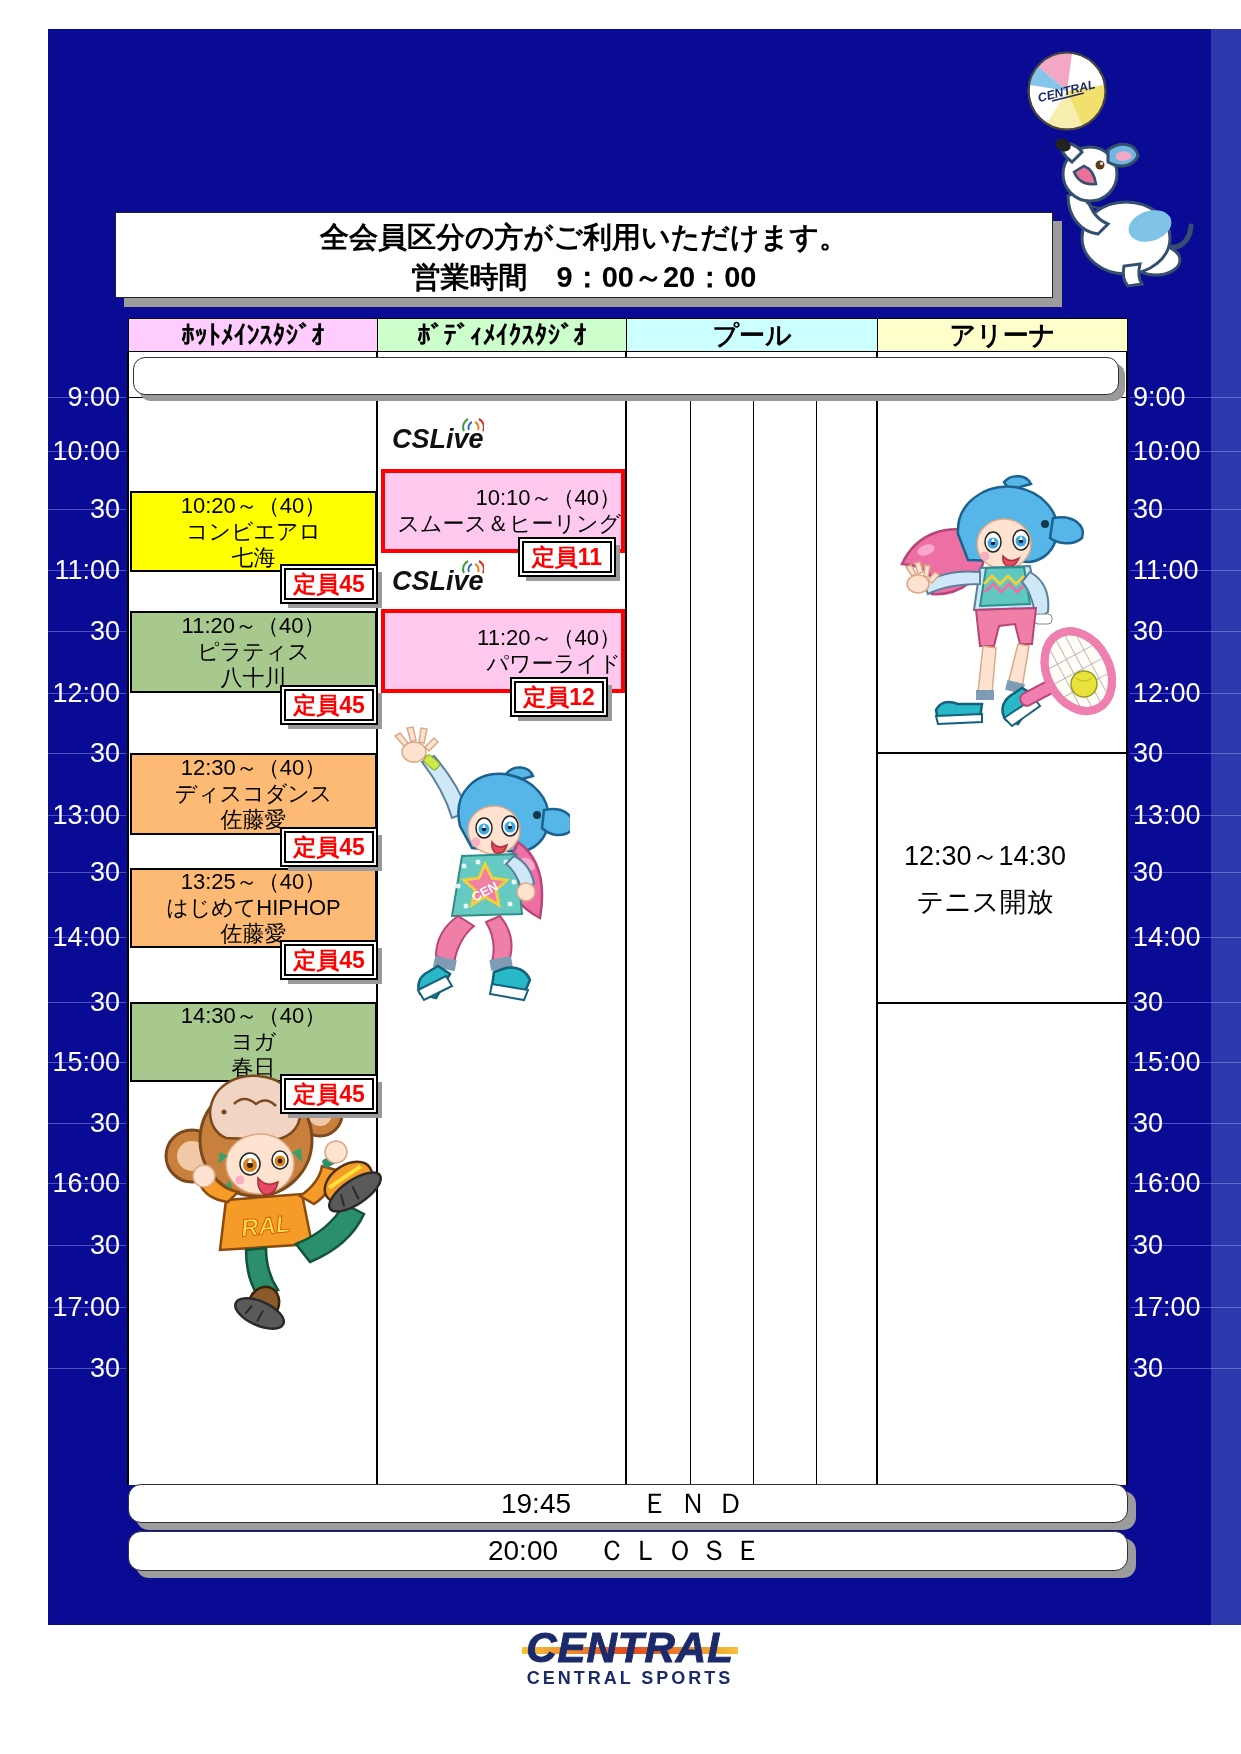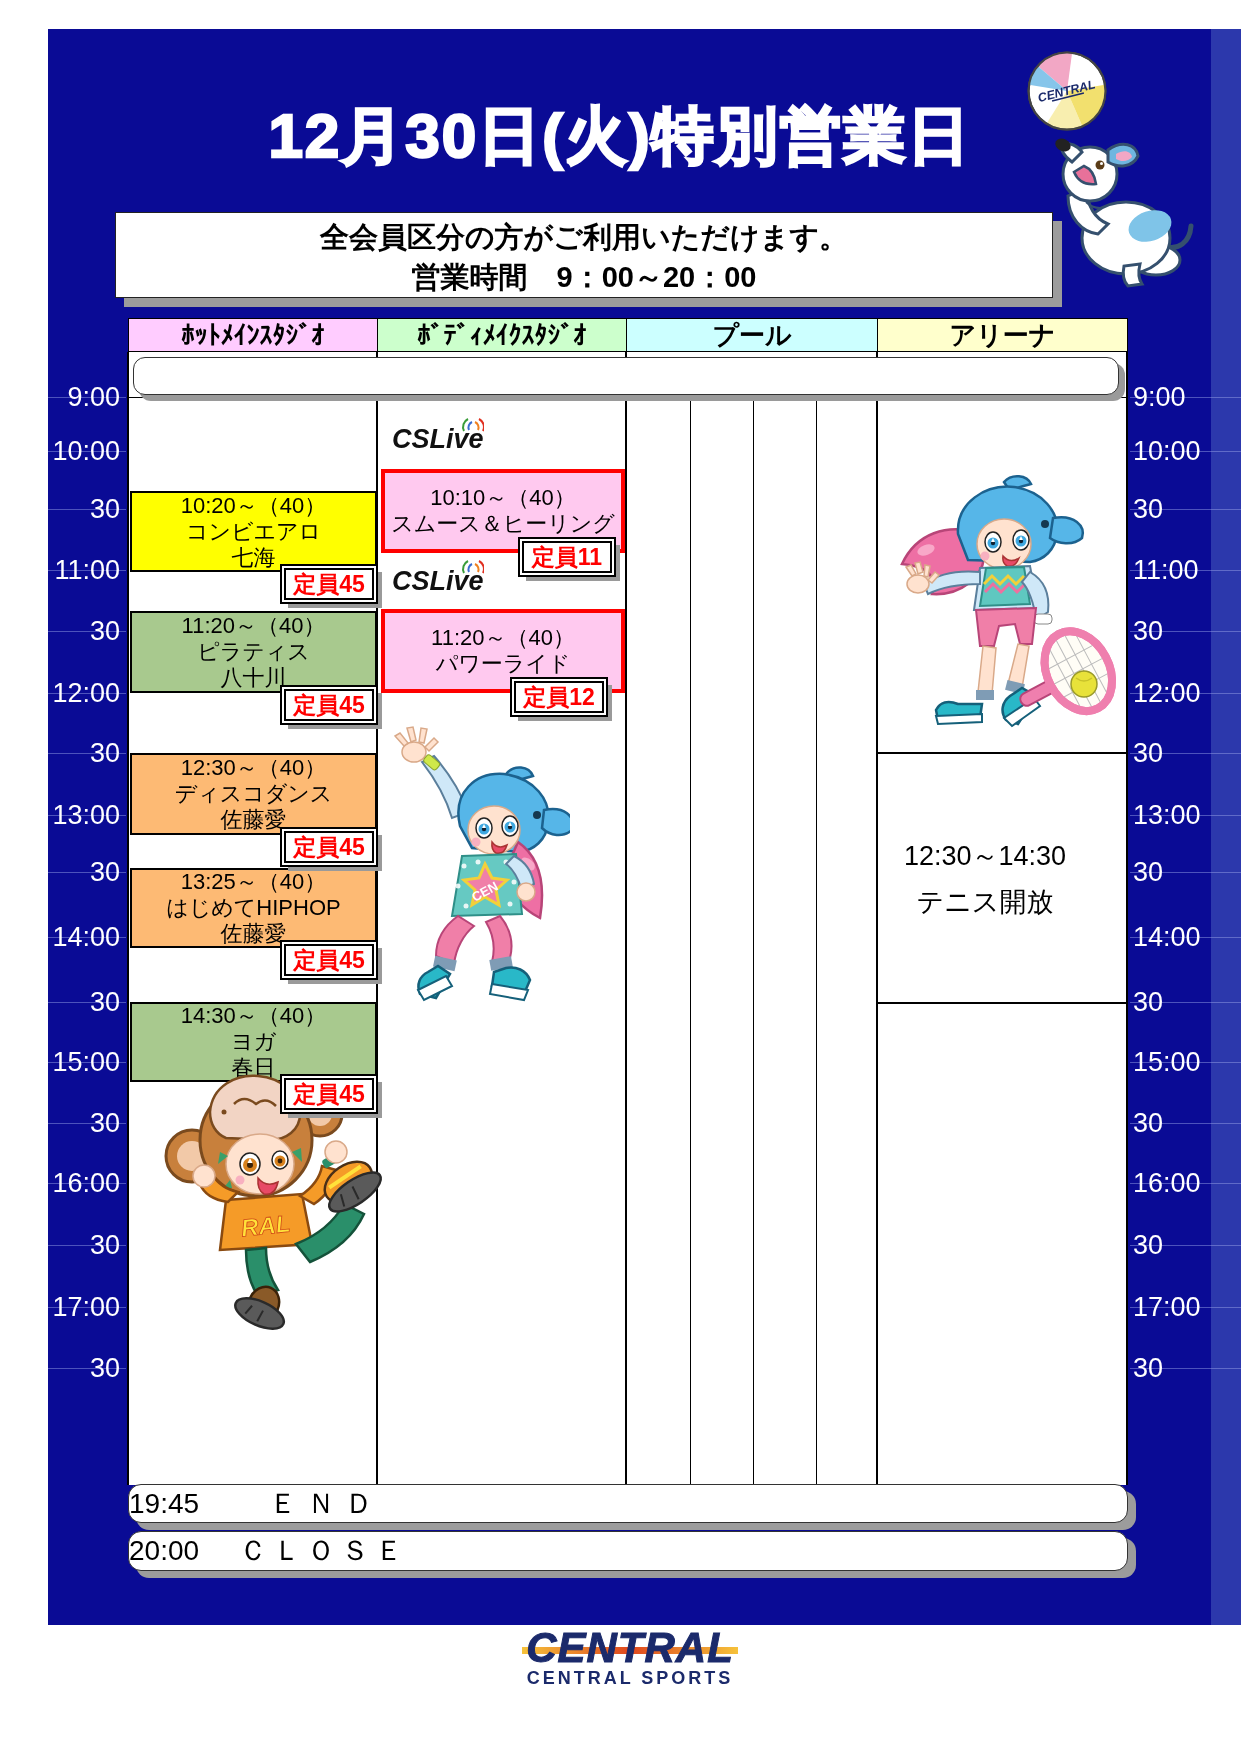--- a/index.html
+++ b/index.html
@@ -33,21 +33,21 @@
 
   
   .tl{width:76px;color:#fff;font-size:27px;line-height:30px;z-index:2;}
   .tl.left{left:44px;text-align:right;}
   .tl.right{left:1133px;text-align:left;}
 
   
   .lesson{left:130px;width:247px;border:2px solid #000;box-sizing:border-box;display:flex;
           flex-direction:column;justify-content:center;text-align:center;color:#000;
           font-size:22px;line-height:26px;z-index:3;}
-  .lesson.col2{left:381px;width:244px;}
+  .lesson.col2{left:381px;width:244px;text-align:right;}
   .lesson.cslesson{border:4px solid #ff0000;}
   .bg-yellow{background:#ffff00;}
   .bg-green{background:#a8c98e;}
   .bg-orange{background:#fdba74;}
   .bg-pink{background:#ffc9ef;}
 
   .cap-badge{width:90px;height:32px;background:#fff;border:2px solid #000;box-sizing:border-box;
              box-shadow:0 0 0 2px #fff,0 0 0 4px #000,6px 6px 0 2px #9a9a9a;
              display:flex;align-items:center;justify-content:center;
              color:#ff0000;font-weight:bold;font-size:23px;z-index:5;}
@@ -55,21 +55,21 @@
   
   .cslive{height:30px;color:#111;font-weight:bold;font-style:italic;font-size:27px;
           letter-spacing:0;z-index:3;}
   .cslive .arcs{position:absolute;left:66px;top:-9px;}
 
   
   .arena-txt{left:879px;width:212px;text-align:center;color:#000;font-size:27px;z-index:3;}
 
   
   .bar{left:128px;width:1000px;background:#fff;border:1px solid #333;border-radius:13px;
-       box-shadow:8px 7px 0 #9c9c9c;display:flex;align-items:center;justify-content:flex-start;
+       box-shadow:8px 7px 0 #9c9c9c;display:flex;align-items:center;justify-content:center;
        color:#000;font-size:28px;z-index:6;box-sizing:border-box;}
   .bar .t{margin-right:70px;}
   .bar .l{letter-spacing:10px;font-family:Liberation Mono, monospace;}
 
   
   .logo-wrap{left:470px;top:1626px;width:320px;text-align:center;z-index:2;}
   .logo-word{position:relative;display:inline-block;font-style:italic;font-weight:bold;
              font-size:42px;line-height:44px;color:#1b2a6b;letter-spacing:1px;
              -webkit-text-stroke:1px #1b2a6b;}
   .logo-word .stripe{position:absolute;left:-4px;right:-4px;top:21px;height:7px;z-index:-1;
@@ -114,21 +114,20 @@
   <div class="abs tick" style="left:1130px;top:872px;width:111px"></div>
   <div class="abs tick" style="left:1130px;top:937px;width:111px"></div>
   <div class="abs tick" style="left:1130px;top:1002px;width:111px"></div>
   <div class="abs tick" style="left:1130px;top:1062px;width:111px"></div>
   <div class="abs tick" style="left:1130px;top:1123px;width:111px"></div>
   <div class="abs tick" style="left:1130px;top:1183px;width:111px"></div>
   <div class="abs tick" style="left:1130px;top:1245px;width:111px"></div>
   <div class="abs tick" style="left:1130px;top:1307px;width:111px"></div>
   <div class="abs tick" style="left:1130px;top:1368px;width:111px"></div>
 
-  <div class="abs title" style="top:103px">12月30日(火)特別営業日</div>
 
   <svg class="abs" style="left:1026px;top:50px;z-index:5" width="82" height="82" viewBox="0 0 80 80">
     <circle cx="40" cy="40" r="37.5" fill="#ffffff" stroke="#444" stroke-width="2"></circle>
     <path d="M40,40 L12,16 A38,38 0 0 1 45,2.5 Z" fill="#f2a7c5"></path>
     <path d="M40,40 L2.8,34 A38,38 0 0 1 12,16 Z" fill="#86c5ea"></path>
     <path d="M40,40 L77,34 A38,38 0 0 1 55,74.5 Z" fill="#f2e06e"></path>
     <path d="M40,40 L55,74.5 A38,38 0 0 1 20,72 Z" fill="#f2e06e" opacity="0.55"></path>
     <text x="40" y="44" text-anchor="middle" font-size="12" font-style="italic" font-weight="bold" fill="#1b2a6b" transform="rotate(-14 40 42)">CENTRAL</text>
     <path d="M24,46 h32" stroke="#1b2a6b" stroke-width="1.5" transform="rotate(-14 40 42)"></path>
     <circle cx="40" cy="40" r="37.5" fill="none" stroke="#444" stroke-width="2"></circle>

